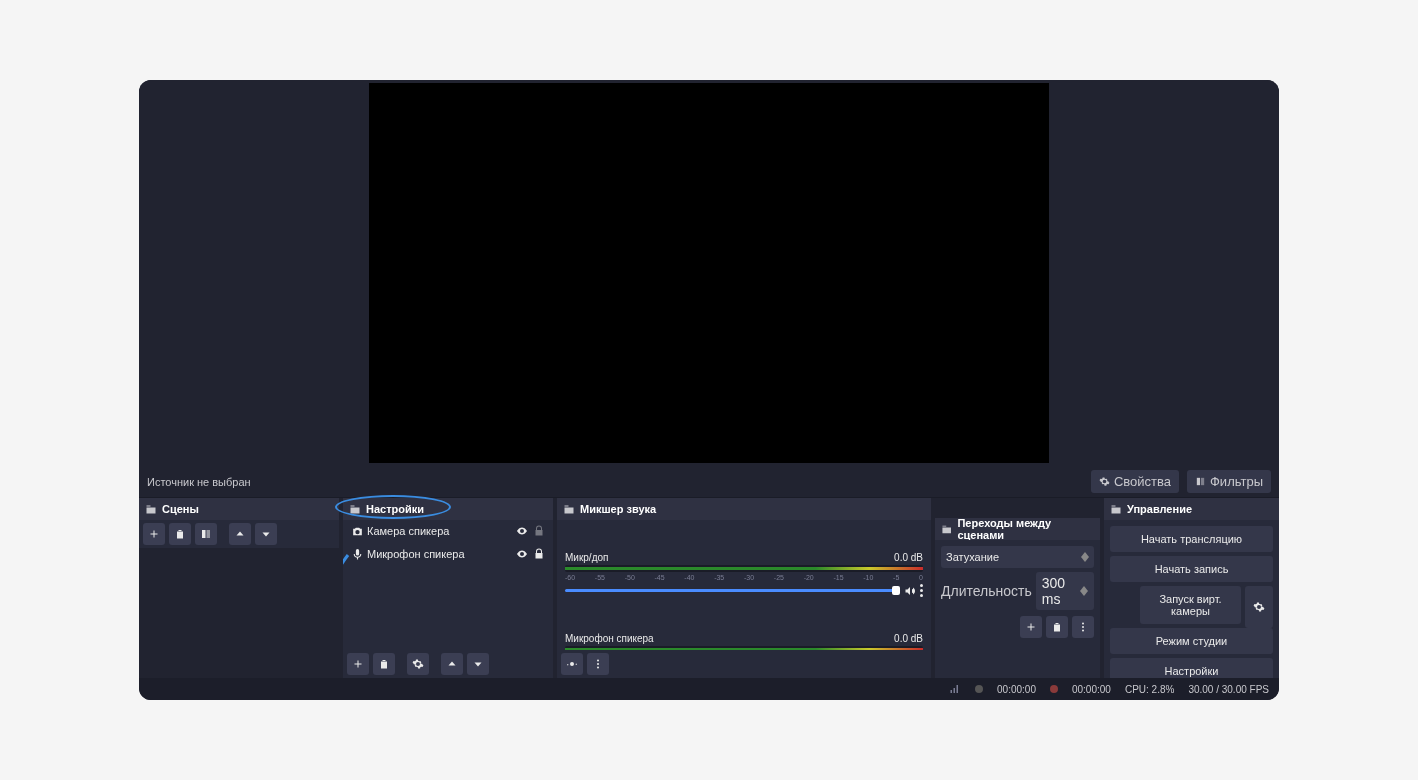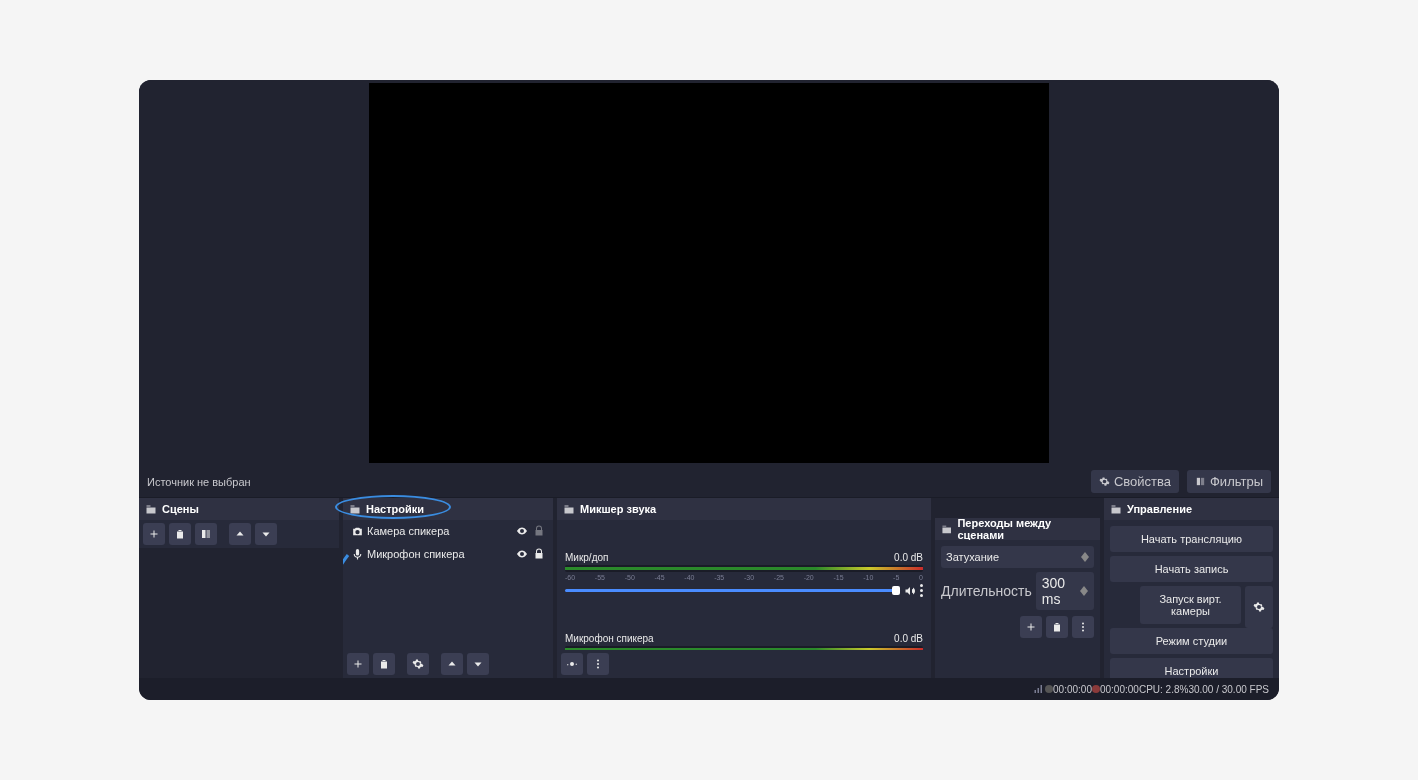--- a/index.html
+++ b/index.html
@@ -46,21 +46,21 @@
 .trans-row { display: flex; align-items: center; gap: 4px; font-size: 14px; color: #c8c8cd; margin-bottom: 6px; }
 .trans-row .num { background: #34374a; padding: 3px 6px; border-radius: 3px; color: #eaeaea; flex: 1; display: flex; justify-content: space-between; align-items: center; }
 .updown { display: flex; flex-direction: column; }
 .updown svg { width: 8px; height: 5px; fill: #888; }
 .trans-btns { display: flex; gap: 4px; justify-content: flex-end; }
 .ctrl-btn { width: 100%; background: #34374a; border: none; color: #eaeaea; font-size: 11px; padding: 7px; margin-bottom: 4px; border-radius: 3px; cursor: pointer; text-align: center; }
 .ctrl-row { display: flex; gap: 4px; margin-left: 30px; }
 .ctrl-row .ctrl-btn { flex: 1; }
 .gear-btn { width: 28px; background: #34374a; border: none; border-radius: 3px; display: flex; align-items: center; justify-content: center; cursor: pointer; }
 .gear-btn svg { width: 12px; height: 12px; fill: #eaeaea; }
-.status-bar { height: 22px; background: #1c1e2a; display: flex; align-items: center; justify-content: flex-end; padding: 0 10px; color: #c8c8cd; font-size: 10px; }
+.status-bar { height: 22px; background: #1c1e2a; display: flex; align-items: center; justify-content: flex-end; padding: 0 10px; gap: 14px; color: #c8c8cd; font-size: 10px; }
 .status-bar svg { width: 12px; height: 12px; fill: #7a7d93; }
 .status-dot { width: 8px; height: 8px; border-radius: 50%; background: #555; }
 .status-dot.rec { background: #8a3a3a; }
 .circle-annotation { position: absolute; top: -3px; left: -8px; width: 116px; height: 24px; border: 2px solid #3a8ce0; border-radius: 50%; pointer-events: none; z-index: 10; }
 .arrow-annotation { position: absolute; top: 30px; left: -40px; width: 60px; height: 130px; pointer-events: none; z-index: 10; }
 .arrow-annotation svg { width: 100%; height: 100%; }
 .transitions .panel-body { padding: 6px; }
 .controls-panel .panel-body { padding: 6px; }
 .mixer .panel-footer { justify-content: flex-start; }
 </style>

